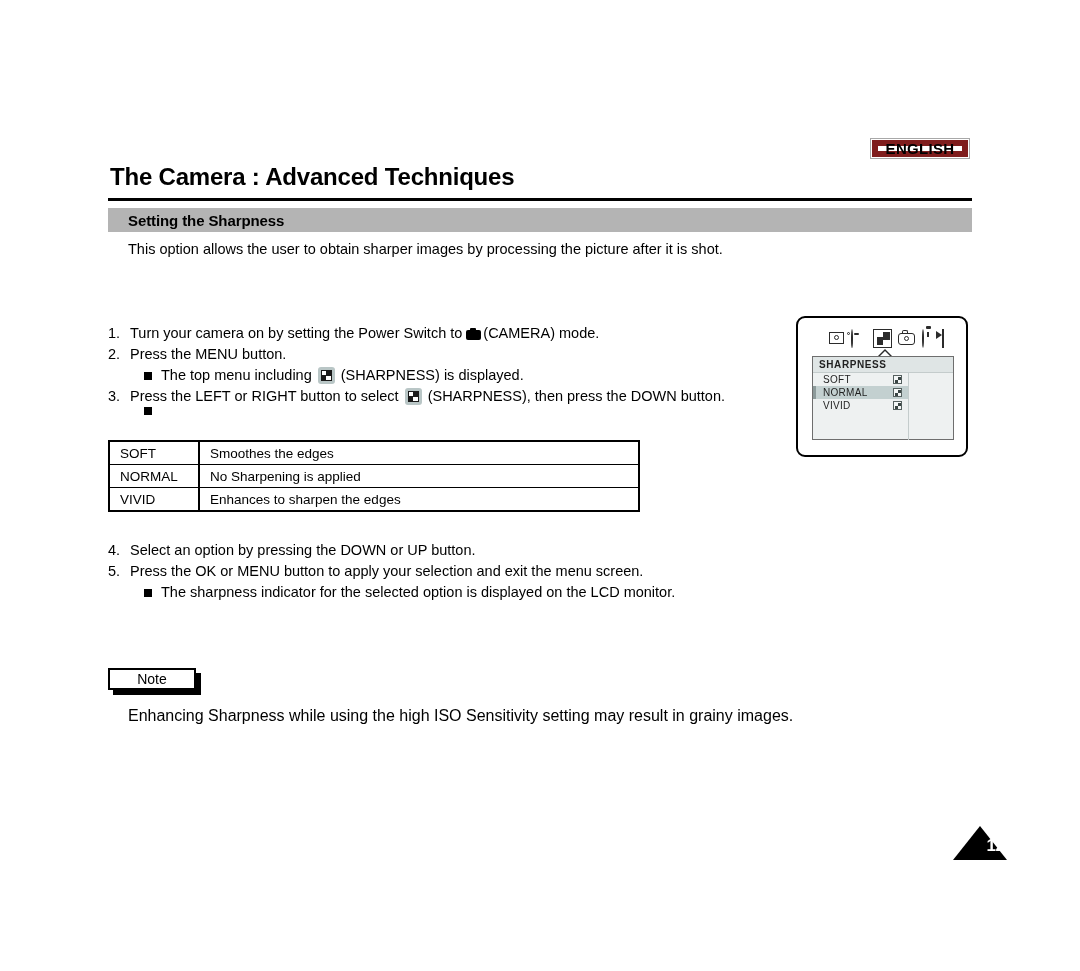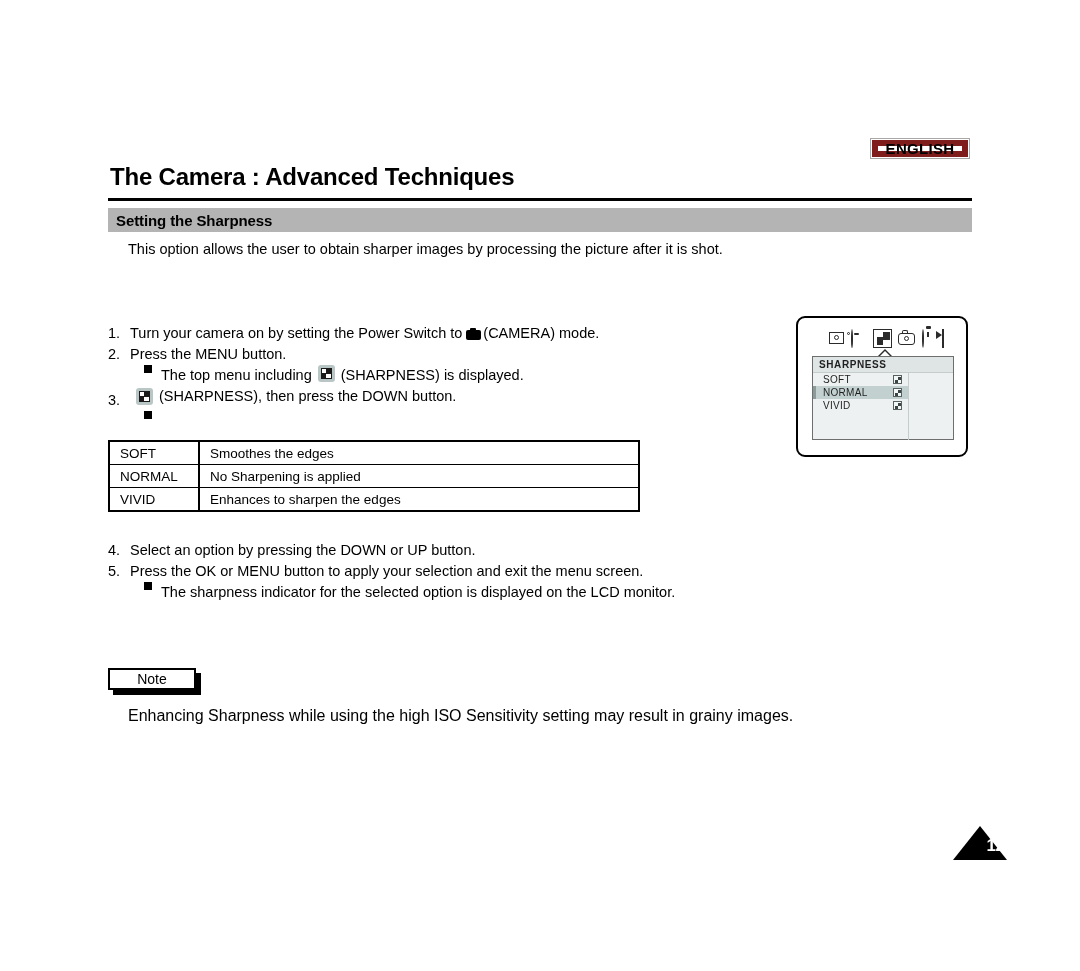--- a/index.html
+++ b/index.html
@@ -68,20 +68,21 @@
     height: 24px;
     background: #b4b4b4;
     display: flex;
     align-items: center;
   }
   .section-bar .label {
     font-size: 15px;
     font-weight: bold;
     padding-left: 8px;
     letter-spacing: -0.1px;
+    margin-left: 12px;
   }
 
   
   .intro {
     position: absolute;
     left: 128px;
     top: 241px;
     font-size: 14.5px;
     white-space: nowrap;
   }
@@ -104,21 +105,21 @@
     width: 22px;
     flex: 0 0 22px;
     text-align: left;
   }
   .step .txt {
     display: flex;
     align-items: center;
   }
   .subbullet {
     display: flex;
-    align-items: flex-start;
+    align-items: center;
     font-size: 14.5px;
     line-height: 21px;
     padding-left: 36px;
     white-space: nowrap;
   }
   .sq {
     display: inline-block;
     width: 8px;
     height: 8px;
     background: #000000;
@@ -582,20 +583,21 @@
     <span>The top menu including</span>
     <span class="icon-sharp-inline">
         <span class="g"></span>
       </span>
     <span>(SHARPNESS) is displayed.</span>
   </div>
 
   <div class="step">
     <span class="num">3.</span>
     <span class="txt">
+      <span>Press the LEFT or RIGHT button to select</span>
       <span class="icon-sharp-inline">
           <span class="g"></span>
         </span>
       <span>(SHARPNESS), then press the DOWN button.</span>
     </span>
   </div>
 
   <div class="subbullet">
     <span class="sq"></span>
   </div>

